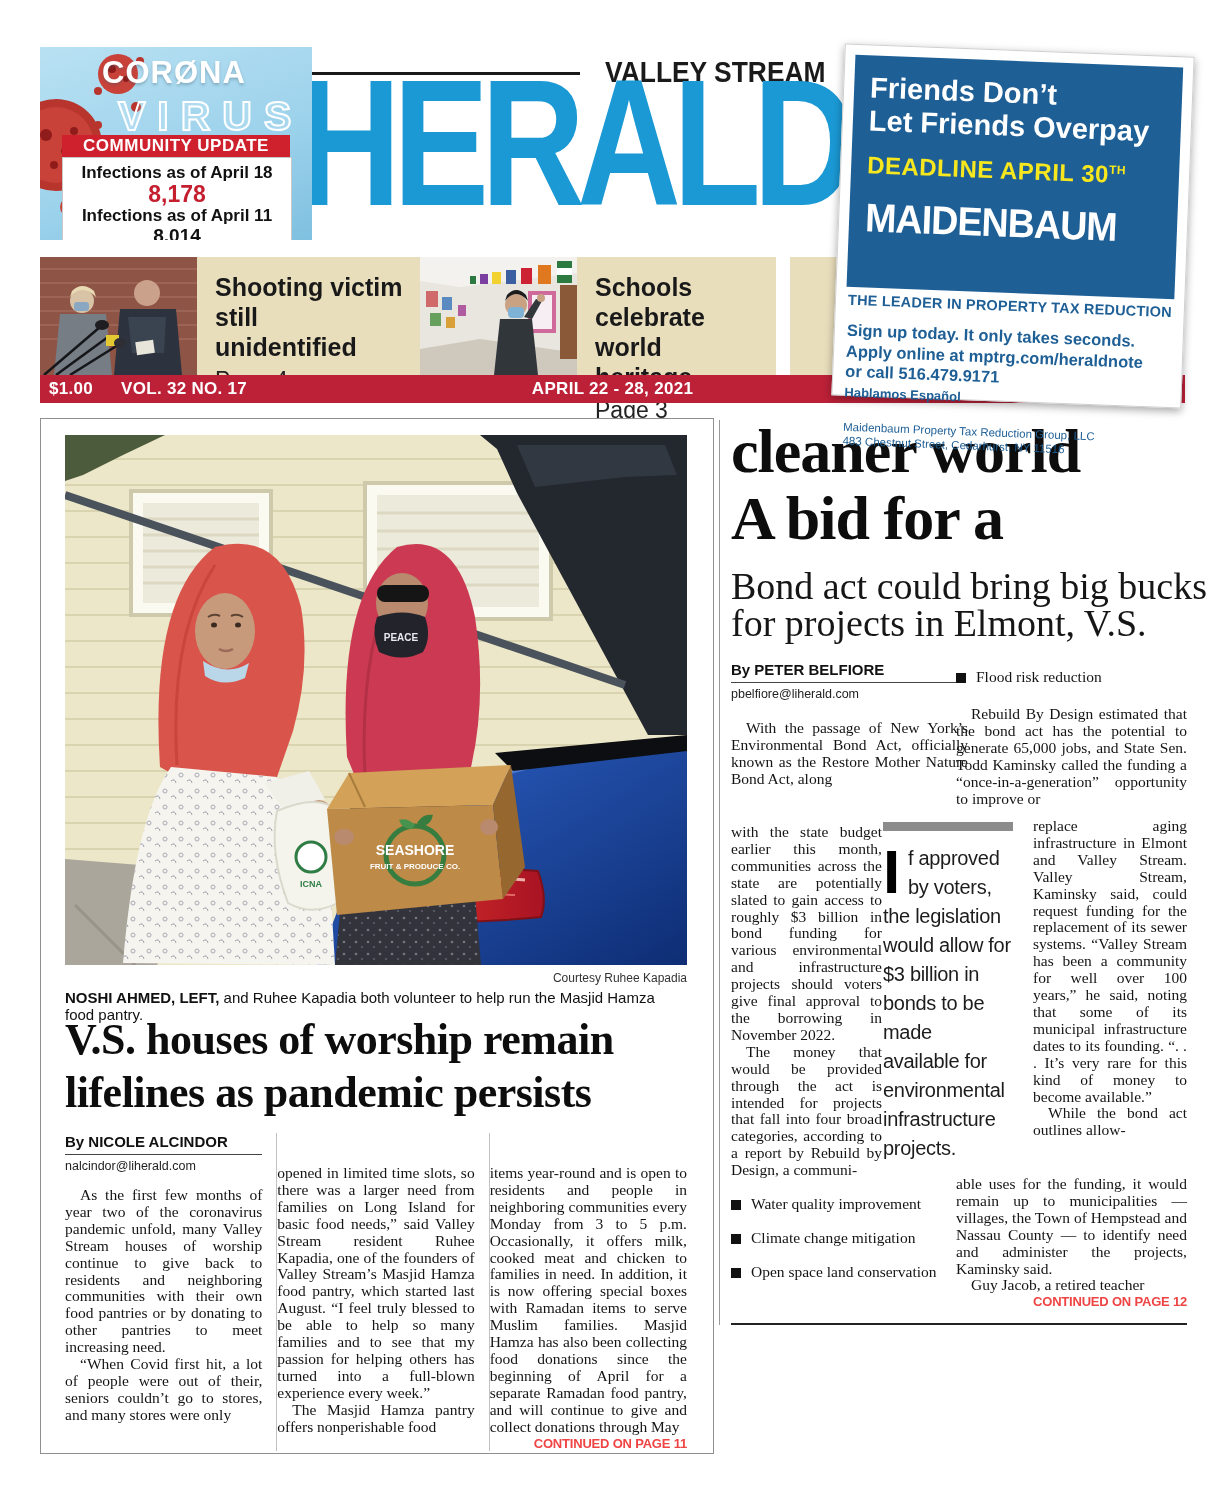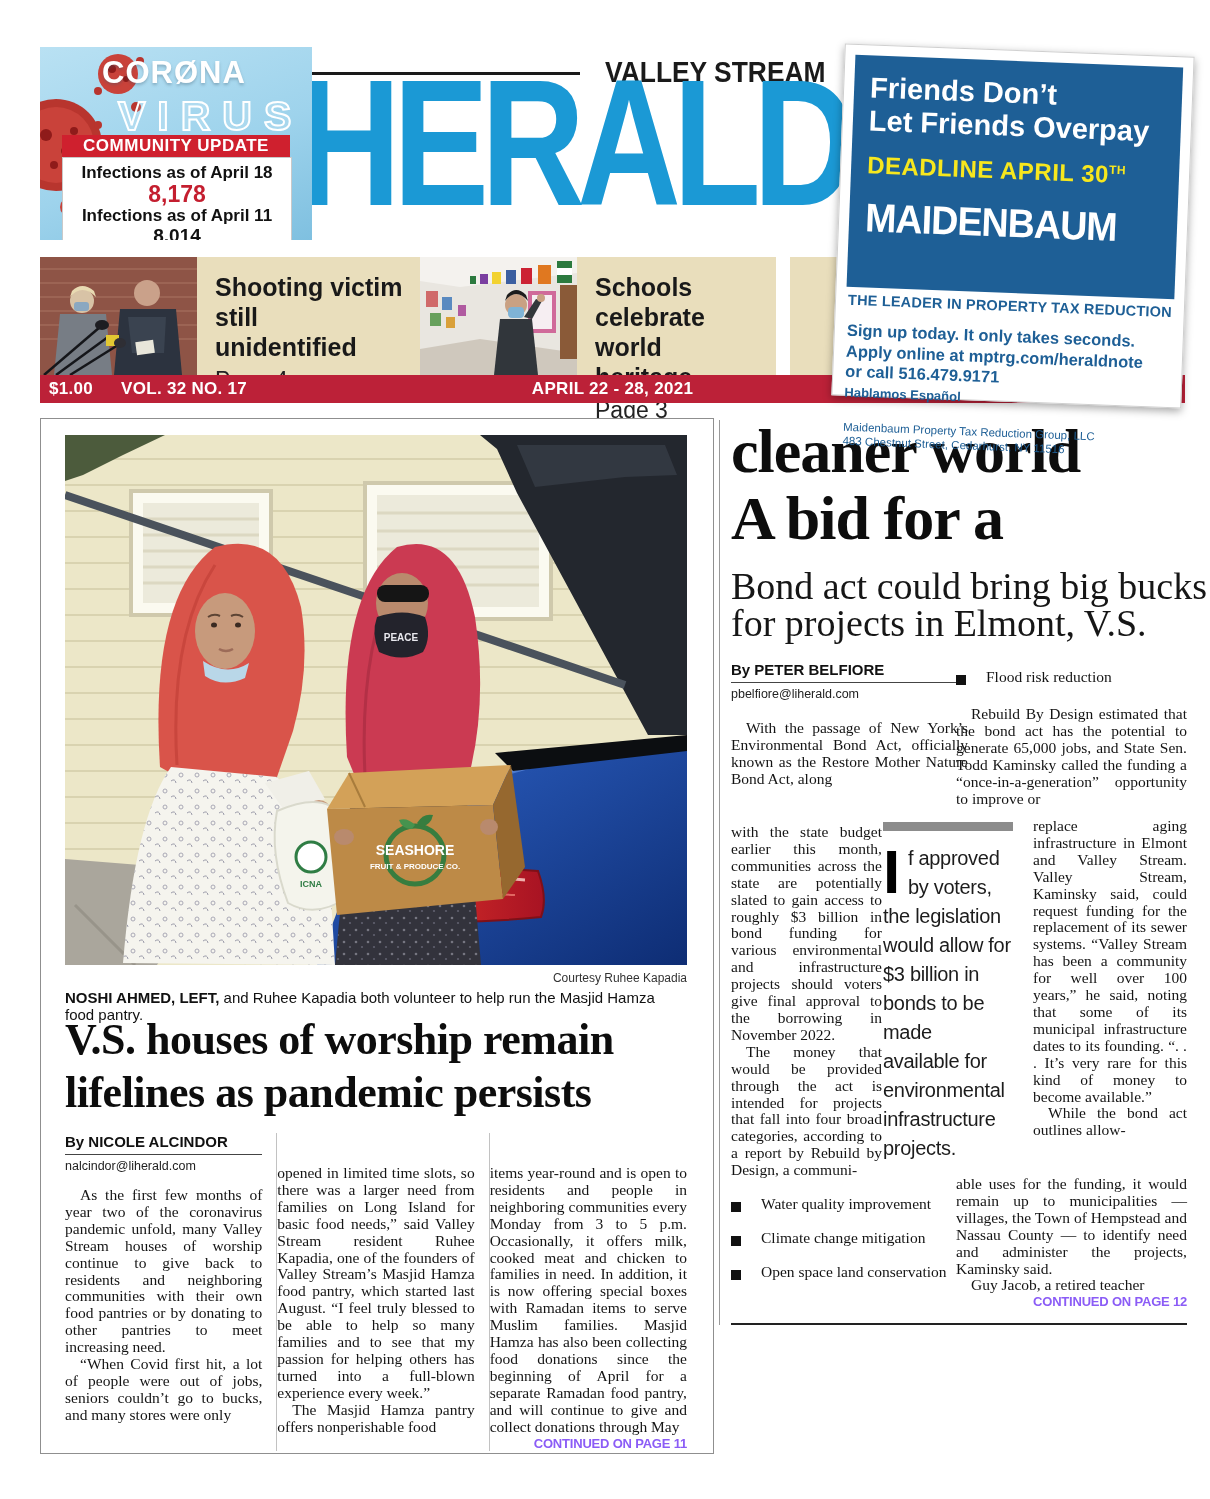--- a/index.html
+++ b/index.html
@@ -59,22 +59,22 @@
          color:#0d0d0d;letter-spacing:-1px;white-space:nowrap}
   .rsub{font-family:"Liberation Serif",serif;font-size:38px;line-height:37px;color:#161616;white-space:nowrap}
   .byline{font-weight:bold;font-size:15px;color:#111;border-bottom:1.5px solid #444;padding-bottom:4px}
   .email{font-size:12.5px;color:#222;padding-top:4px}
   .bt{font-family:"Liberation Serif",serif;font-size:15.5px;line-height:16.9px;text-align:justify;color:#141414}
   .bt p{margin:0}
   .ind{text-indent:15px}
   .cols{display:flex}
   .col{width:198px}
   .col + .col{border-left:1px solid #c2c2c2;margin-left:14px}
-  .continued{font-weight:bold;font-size:13px;text-align:right;color:#8b5cf6;letter-spacing:-.2px}
-  .bullet-row{display:flex;gap:20px;align-items:flex-end;margin-top:17px}
+  .continued{font-weight:bold;font-size:13px;text-align:right;color:#ef4444;letter-spacing:-.2px}
+  .bullet-row{display:flex;gap:10px;align-items:center;margin-top:17px}
   .bullet-sq{width:10px;height:10px;background:#111;margin-top:3px;flex:0 0 auto}
   .bullet-txt{font-family:"Liberation Serif",serif;font-size:15.5px;line-height:17px;color:#141414}
 
   
   .pq-bar{height:9px;background:#8c8c8c;margin-bottom:13px}
   .pq-text{font-size:20px;line-height:29px;color:#1c1c1c;letter-spacing:-.3px}
   .pq-drop{float:left;font-weight:bold;font-size:62px;line-height:50px;margin:3px 8px 0 0;color:#000}
   .vrule{width:1px;background:#9a9a9a}
   .hrule{height:1.5px;background:#222}
 </style>
@@ -332,21 +332,21 @@
       <div class="lhead">V.S. houses of worship remain</div>
       <div class="lhead">lifelines as pandemic persists</div>
     </div>
 
     <div class="abs cols" style="left:24px;top:714px;width:622px">
       <div class="col">
         <div class="byline">By NICOLE ALCINDOR</div>
         <div class="email">nalcindor@liherald.com</div>
         <div class="bt" style="margin-top:14px">
           <p class="ind">As the first few months of year two of the coronavirus pandemic unfold, many Valley Stream houses of worship continue to give back to residents and neighboring communities with their own food pantries or by donating to other pantries to meet increasing need.</p>
-          <p class="ind">“When Covid first hit, a lot of people were out of jobs, seniors couldn’t go to bucks, and many stores were only</p>
+          <p class="ind">“When Covid first hit, a lot of people were out of their, seniors couldn’t go to stores, and many stores were only</p>
         </div>
       </div>
       <div class="col">
         <div class="bt" style="margin-top:32px">
           <p>opened in limited time slots, so there was a larger need from families on Long Island for basic food needs,” said Valley Stream resident Ruhee Kapadia, one of the founders of Valley Stream’s Masjid Hamza food pantry, which started last August. “I feel truly blessed to be able to help so many families and to see that my passion for helping others has turned into a full-blown experience every week.”</p>
           <p class="ind">The Masjid Hamza pantry offers nonperishable food</p>
         </div>
       </div>
       <div class="col">
         <div class="bt" style="margin-top:32px">

